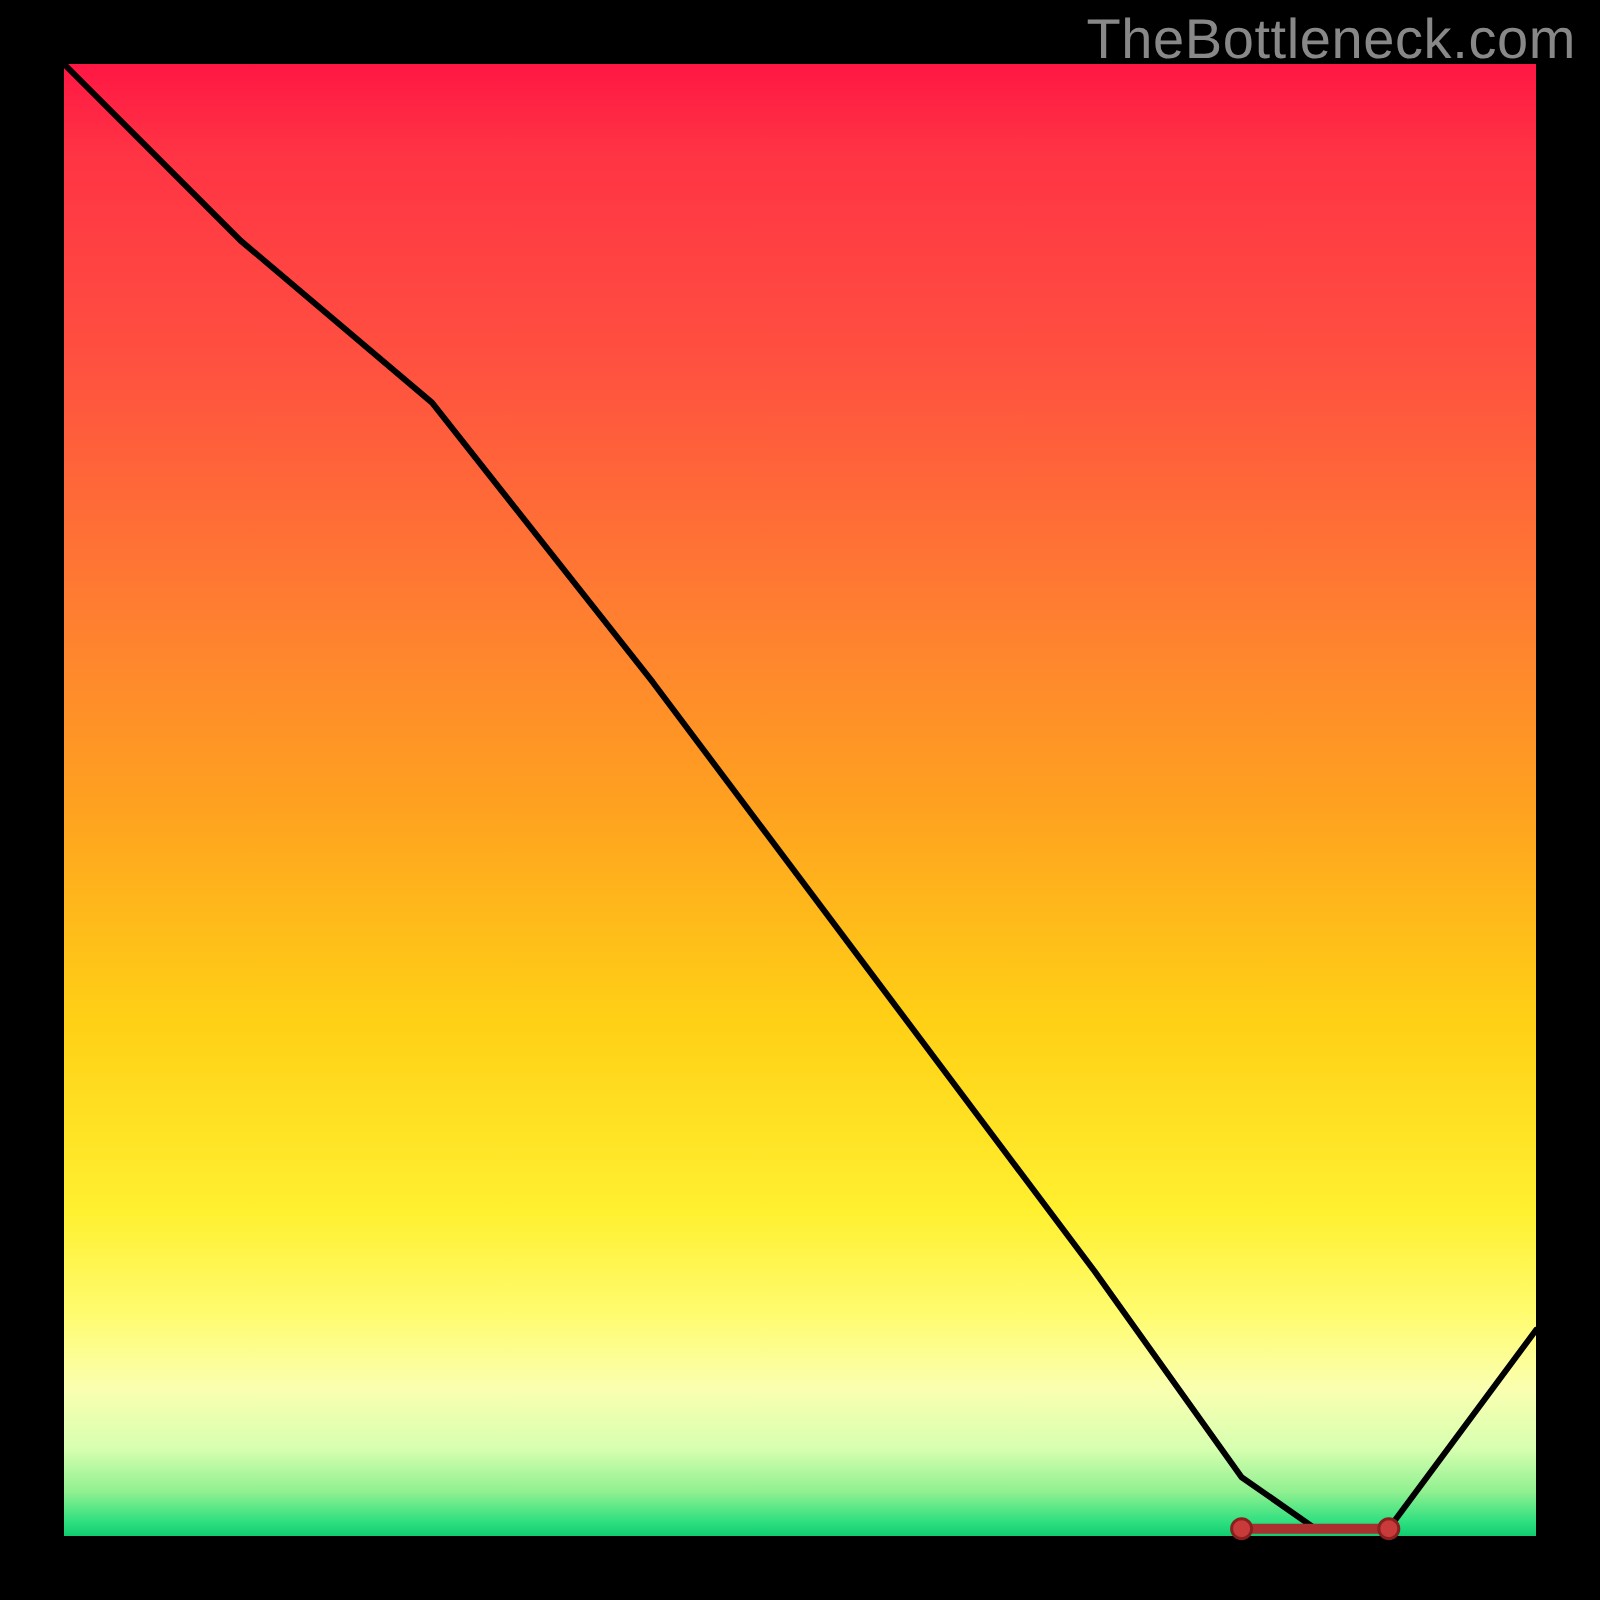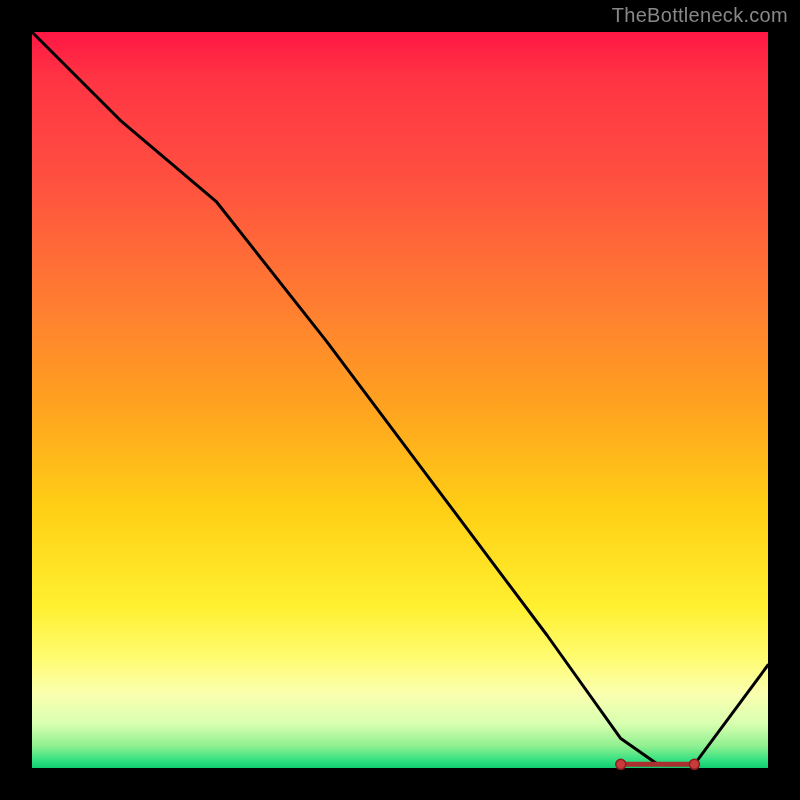--- a/index.html
+++ b/index.html
@@ -10,21 +10,21 @@
     width: 800px;
     height: 800px;
     background: #000;
   }
 
   .watermark {
     position: absolute;
     top: 4px;
     right: 12px;
     color: #888;
-    font-size: 20px;
+    font-size: 28px;
     font-weight: 500;
     letter-spacing: 0.3px;
     z-index: 5;
   }
 
   .plot {
     position: absolute;
     left: 32px;
     top: 32px;
     width: 736px;     

